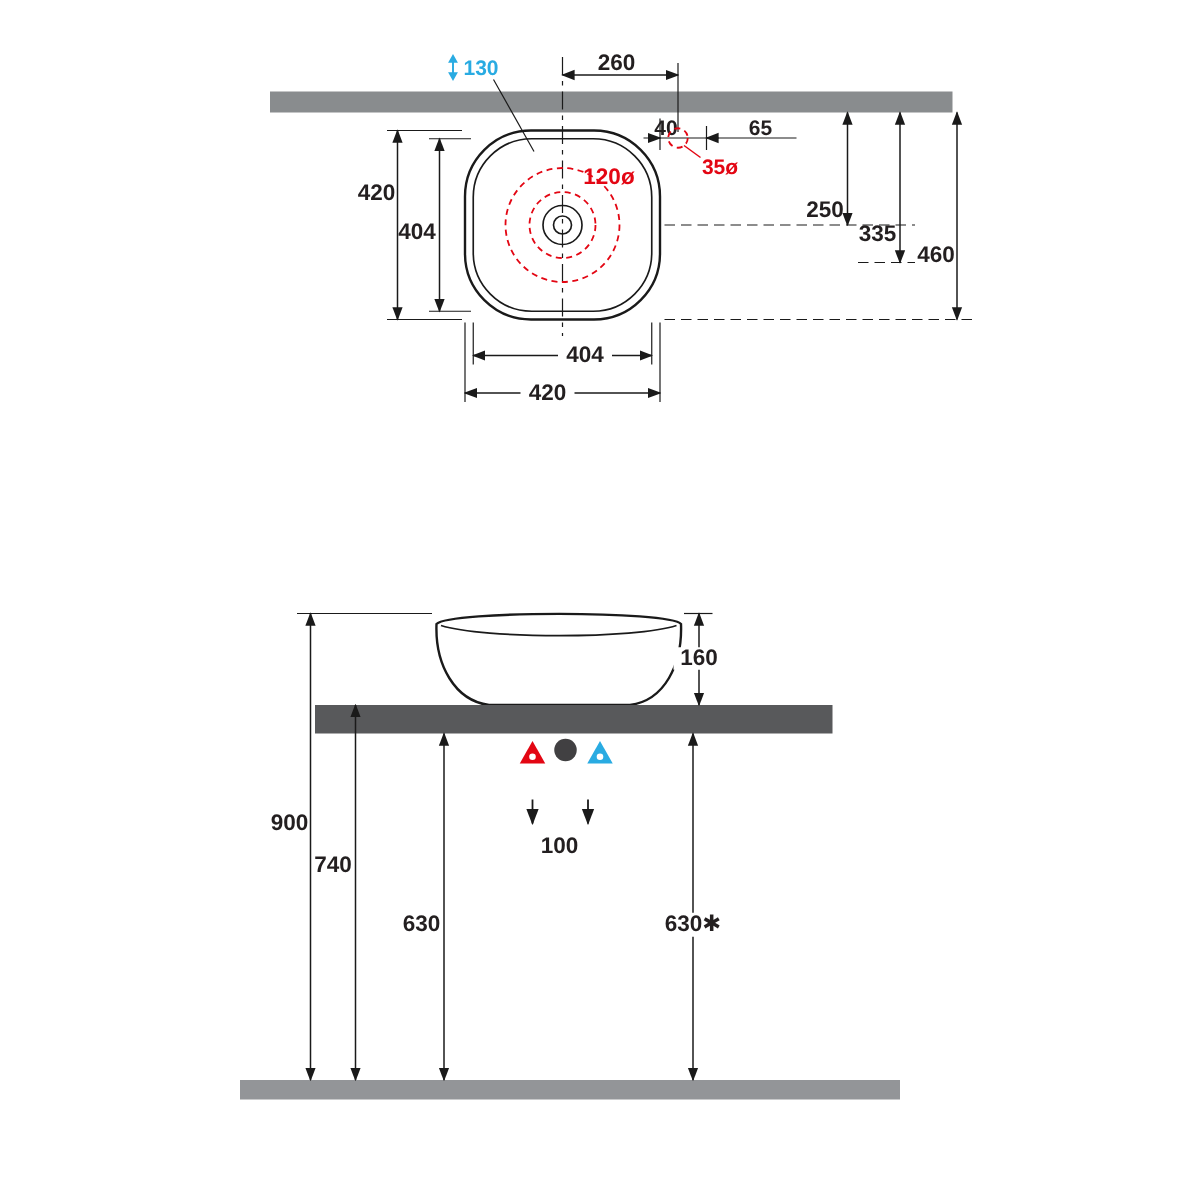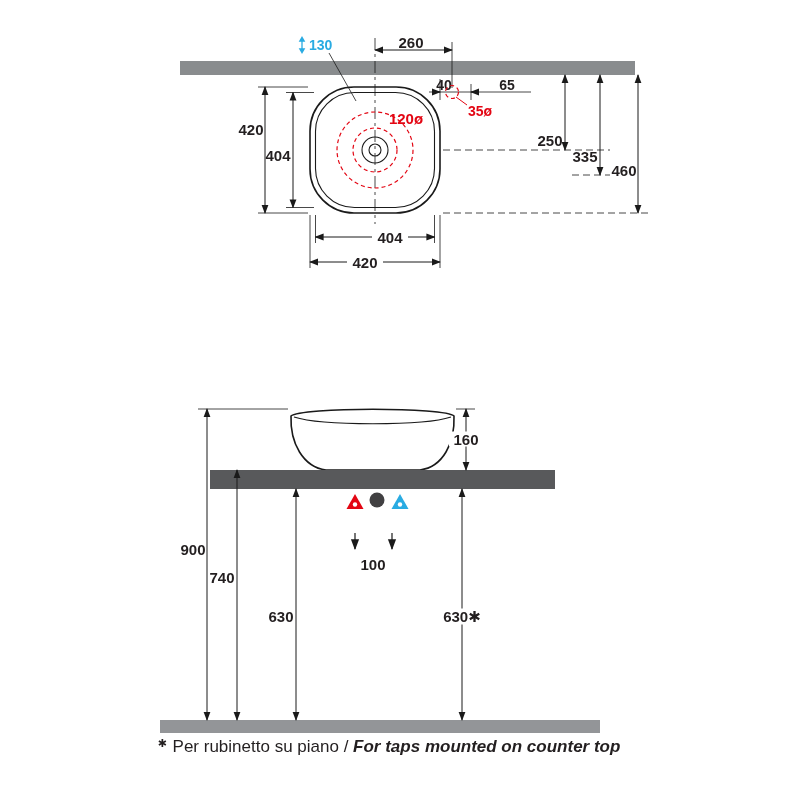--- a/index.html
+++ b/index.html
@@ -177,18 +177,13 @@
     </g>
 
     <g>
       <line x1="462" y1="489" x2="462" y2="720" class="ln" marker-start="url(#arr)" marker-end="url(#arr)"></line>
       <rect x="438" y="608.5" width="48" height="16" class="patch"></rect>
       <text x="462" y="616" class="t15">630✱</text>
     </g>
   </g>
 </svg>
 
-<div class="caption">
-  <span class="cap-mark">✱</span>
-  <span class="cap-it">Per rubinetto su piano /</span>
-  <span class="cap-en">For taps mounted on counter top</span>
-</div>
 </div>
 
 </body></html>

